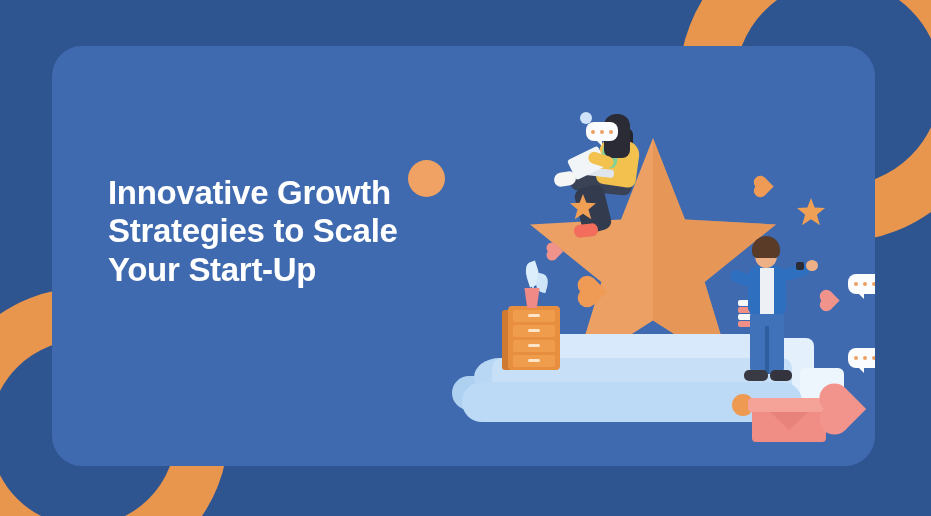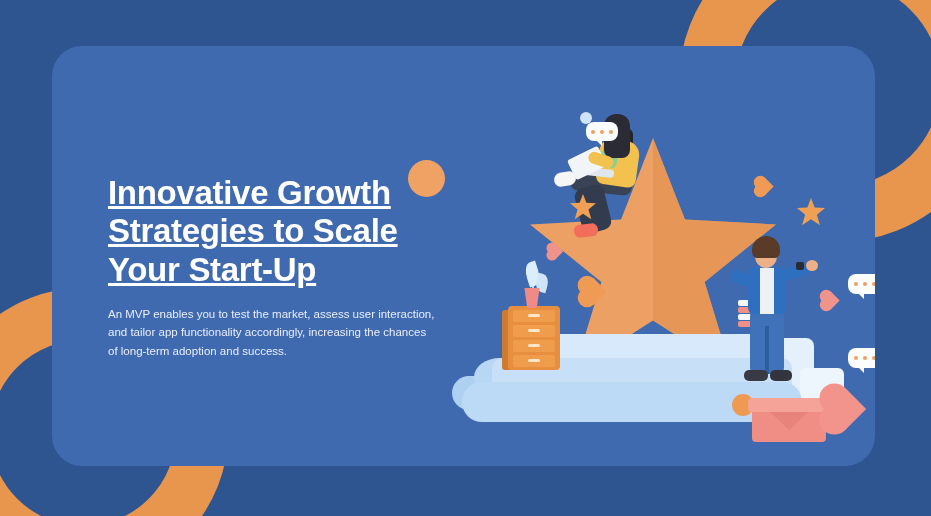--- a/index.html
+++ b/index.html
@@ -18,21 +18,21 @@
   
   .card{
     position:absolute;left:52px;top:46px;width:823px;height:420px;
     background:#3f6ab0;border-radius:30px;overflow:hidden;
   }
 
   
   .copy{position:absolute;left:56px;top:128px;width:360px;}
   .headline{
     margin:0;color:#ffffff;font-size:33px;line-height:1.16;
-    font-weight:bold;letter-spacing:-0.3px;text-decoration:underline;
+    font-weight:bold;letter-spacing:-0.3px;
   }
   .subcopy{
     margin:16px 0 0 0;color:#e9eef8;font-size:11.5px;line-height:1.62;
     max-width:330px;
   }
   .cta{
     margin-top:22px;display:inline-flex;align-items:center;justify-content:center;
     width:112px;height:40px;border-radius:22px;background:#eda063;border:none;
     color:#ffffff;font-size:10.5px;font-weight:bold;line-height:1.35;
     text-align:center;cursor:pointer;font-family:"Liberation Sans", sans-serif;
@@ -139,21 +139,20 @@
 
   <div class="ring" id="ring-tr"></div>
   <div class="ring" id="ring-bl"></div>
 
   <div class="card">
 
     <div class="dot-accent"></div>
 
     <div class="copy">
       <h1 class="headline">Innovative Growth Strategies to Scale Your Start-Up</h1>
-      <p class="subcopy">An MVP enables you to test the market, assess user interaction, and tailor app functionality accordingly, increasing the chances of long-term adoption and success.</p>
     </div>
 
     <div class="illus">
 
       <div class="ab cloud-a"></div>
       <div class="ab cloud-b"></div>
       <div class="ab podium-r"></div>
       <div class="ab podium-r2"></div>
 
       <div class="ab star-edge"></div>

